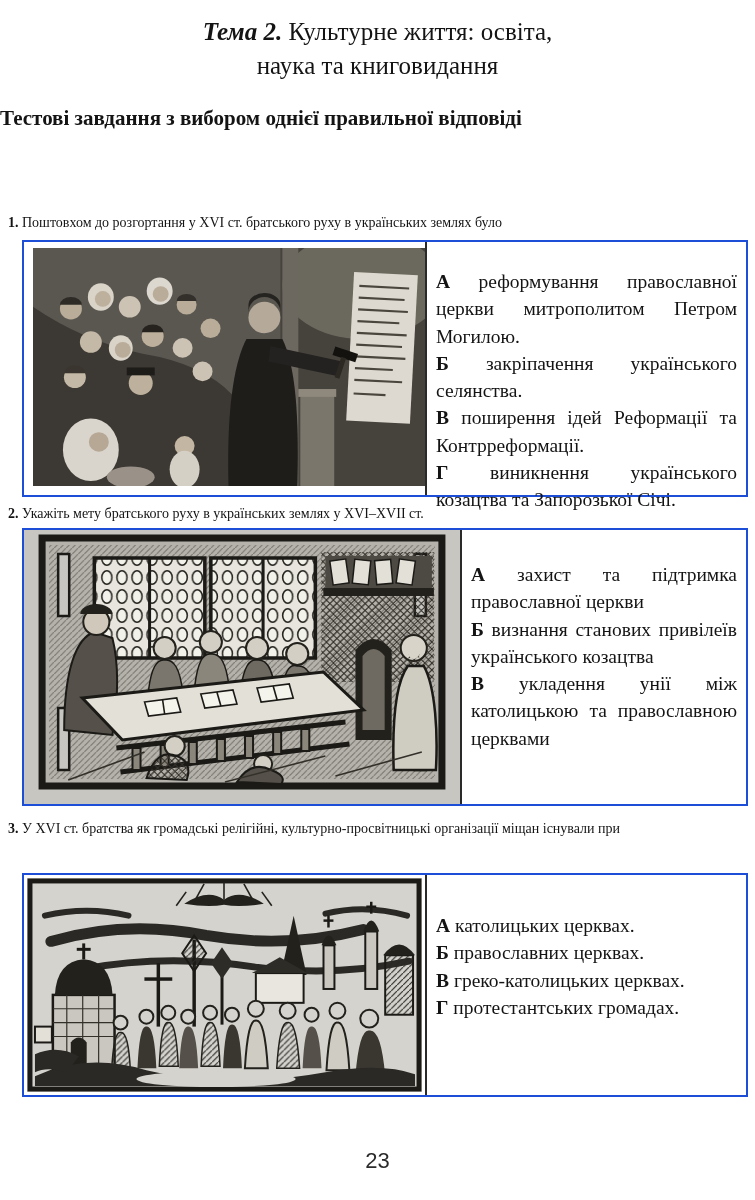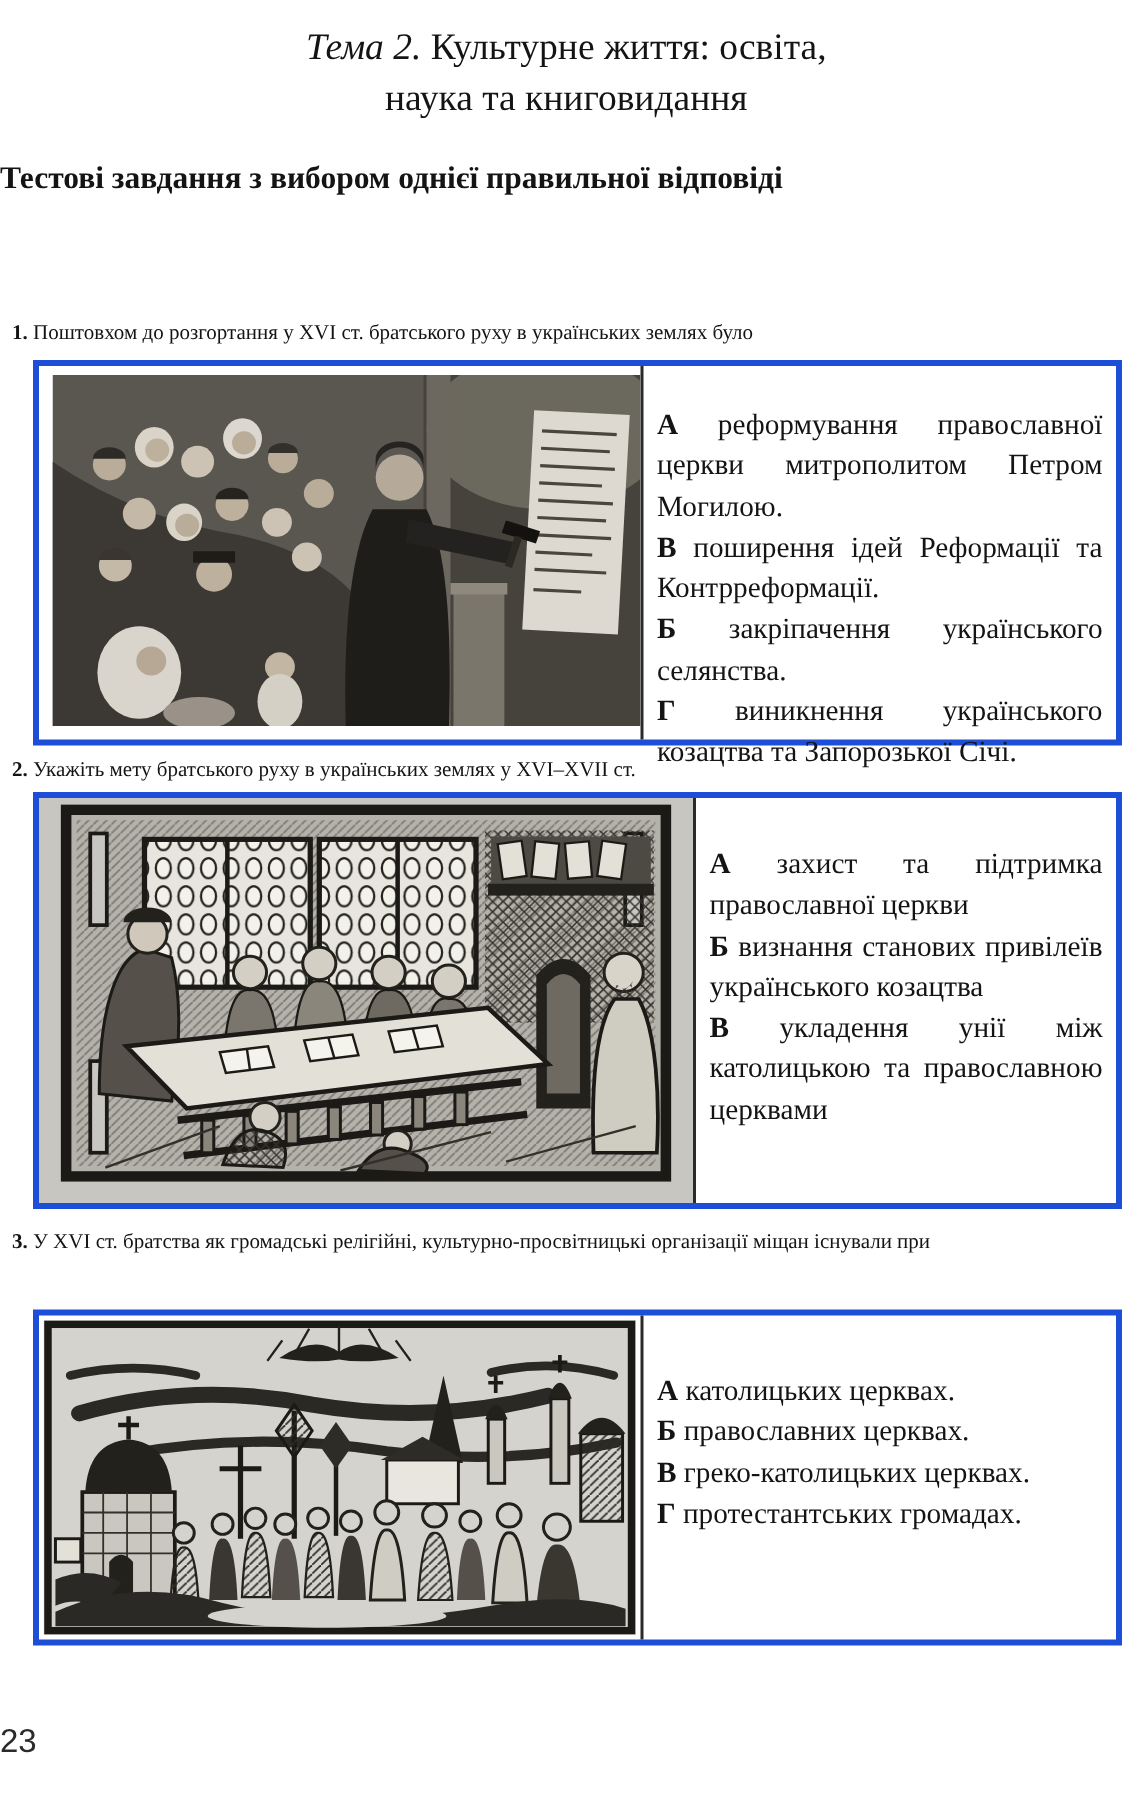--- a/index.html
+++ b/index.html
@@ -13,21 +13,21 @@
   }
   .abs { position: absolute; }
 
   .title {
     top: 15px; left: 0; width: 100%;
     text-align: center;
     font-size: 25px;
     line-height: 1.34;
     font-weight: normal;
   }
-  .title .theme { font-weight: normal; font-style: italic; }
+  .title .theme { font-weight: bold; font-style: italic; }
 
   .subtitle {
     top: 106px; left: 0; width: 100%;
     text-align: left;
     font-size: 21px;
     font-weight: bold;
   }
 
   .q-heading {
     left: 8px; width: 740px;
@@ -35,21 +35,21 @@
     line-height: 1.3;
     font-family: Liberation Serif, serif;
   }
   .q-heading b { font-weight: bold; }
   .q1-heading { top: 214px; }
   .q2-heading { top: 505px; }
   .q3-heading { top: 820px; }
 
   .q-box {
     left: 22px; width: 726px;
-    border: 4px solid #1d4ed8;
+    border: 2px solid #1d4ed8;
     display: flex;
     background: #ffffff;
   }
   .q1-box { top: 240px; height: 257px; }
   .q2-box { top: 528px; height: 278px; }
   .q3-box { top: 873px; height: 224px; }
 
   .cell-img {
     border-right: 2px solid #2a2a2a;
     flex: 0 0 auto;
@@ -70,20 +70,21 @@
   .q3-box .cell-opts { padding-top: 37px; }
   .option {
     text-align: justify;
     line-height: 1.4;
   }
   .q3-box .option { text-align: left; }
   .option b { font-weight: bold; }
 
   .page-number {
     top: 1148px; left: 0; width: 100%;
+    text-align: center;
     font-size: 22px;
     font-family: "Liberation Sans", sans-serif;
     color: #2b2b2b;
   }
 </style>
 </head>
 <body>
 
 <h1 class="abs title">
   <span class="theme">Тема 2.</span>
@@ -164,22 +165,22 @@
       <path d="M216,66 a16,16 0 0 1 32,0 l0,-8 a16,12 0 0 0 -32,0 Z" fill="#262420"></path>
 
       <g transform="rotate(18 312 112)">
         <rect x="300" y="104" width="24" height="9" fill="#14120e"></rect>
         <rect x="309" y="112" width="5" height="22" fill="#2c2822"></rect>
       </g>
     </svg>
   </div>
   <div class="cell-opts">
     <p class="option"><b>А</b> <span>реформування православної церкви митрополитом Петром Могилою.</span></p>
+    <p class="option"><b>Б</b> <span>закріпачення українського селянства.</span></p>
     <p class="option"><b>В</b> <span>поширення ідей Реформації та Контрреформації.</span></p>
-    <p class="option"><b>Б</b> <span>закріпачення українського селянства.</span></p>
     <p class="option"><b>Г</b> <span>виникнення українського козацтва та Запорозької Січі.</span></p>
   </div>
 </div>
 
 <p class="abs q-heading q2-heading">
   <b>2.</b>
   <span>Укажіть мету братського руху в українських землях у XVI–XVII ст.</span>
 </p>
 
 <div class="abs q-box q2-box">

